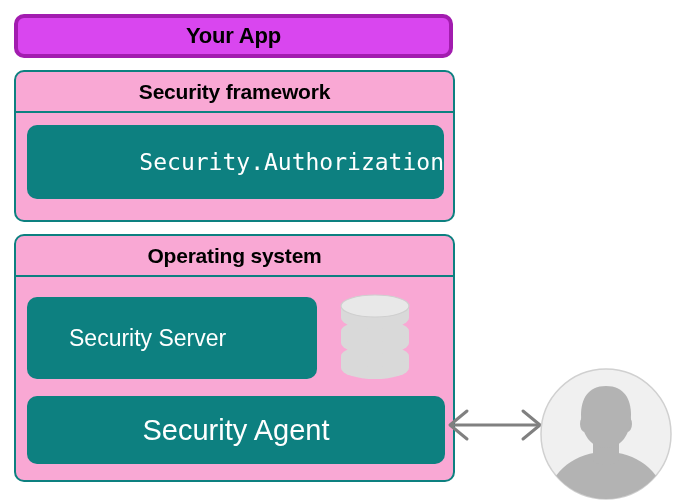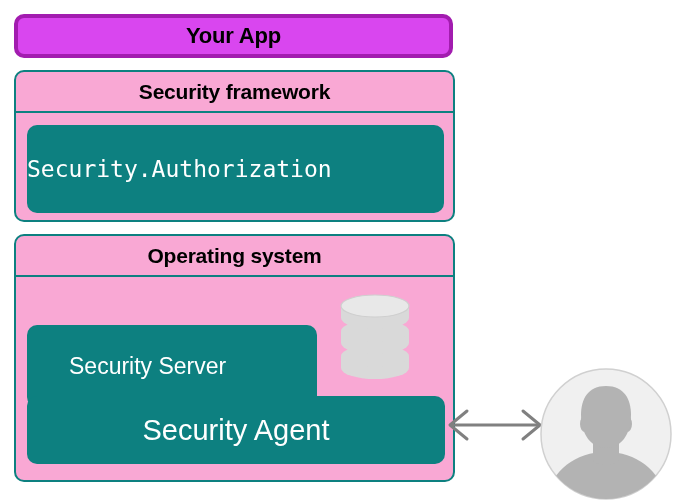--- a/index.html
+++ b/index.html
@@ -91,36 +91,35 @@
     background: #0d8080;
     border-radius: 10px;
     display: flex;
     align-items: center;
     color: #ffffff;
   }
   .chip-auth {
     left: 11px;
     top: 53px;
     width: 417px;
-    height: 88px;
-    justify-content: flex-start;
+    height: 74px;
+    justify-content: flex-end;
   }
   .chip-auth .chip-label {
     font-family: "DejaVu Sans Mono", "Liberation Mono", monospace;
     font-size: 23px;
     letter-spacing: 0px;
   }
   .chip-server {
     left: 11px;
     top: 61px;
     width: 290px;
     height: 82px;
     justify-content: flex-start;
     padding-left: 42px;
-    margin-top: 28px;
   }
   .chip-server .chip-label {
     font-size: 23px;
   }
   .chip-agent {
     left: 11px;
     top: 160px;
     width: 418px;
     height: 68px;
     justify-content: center;

